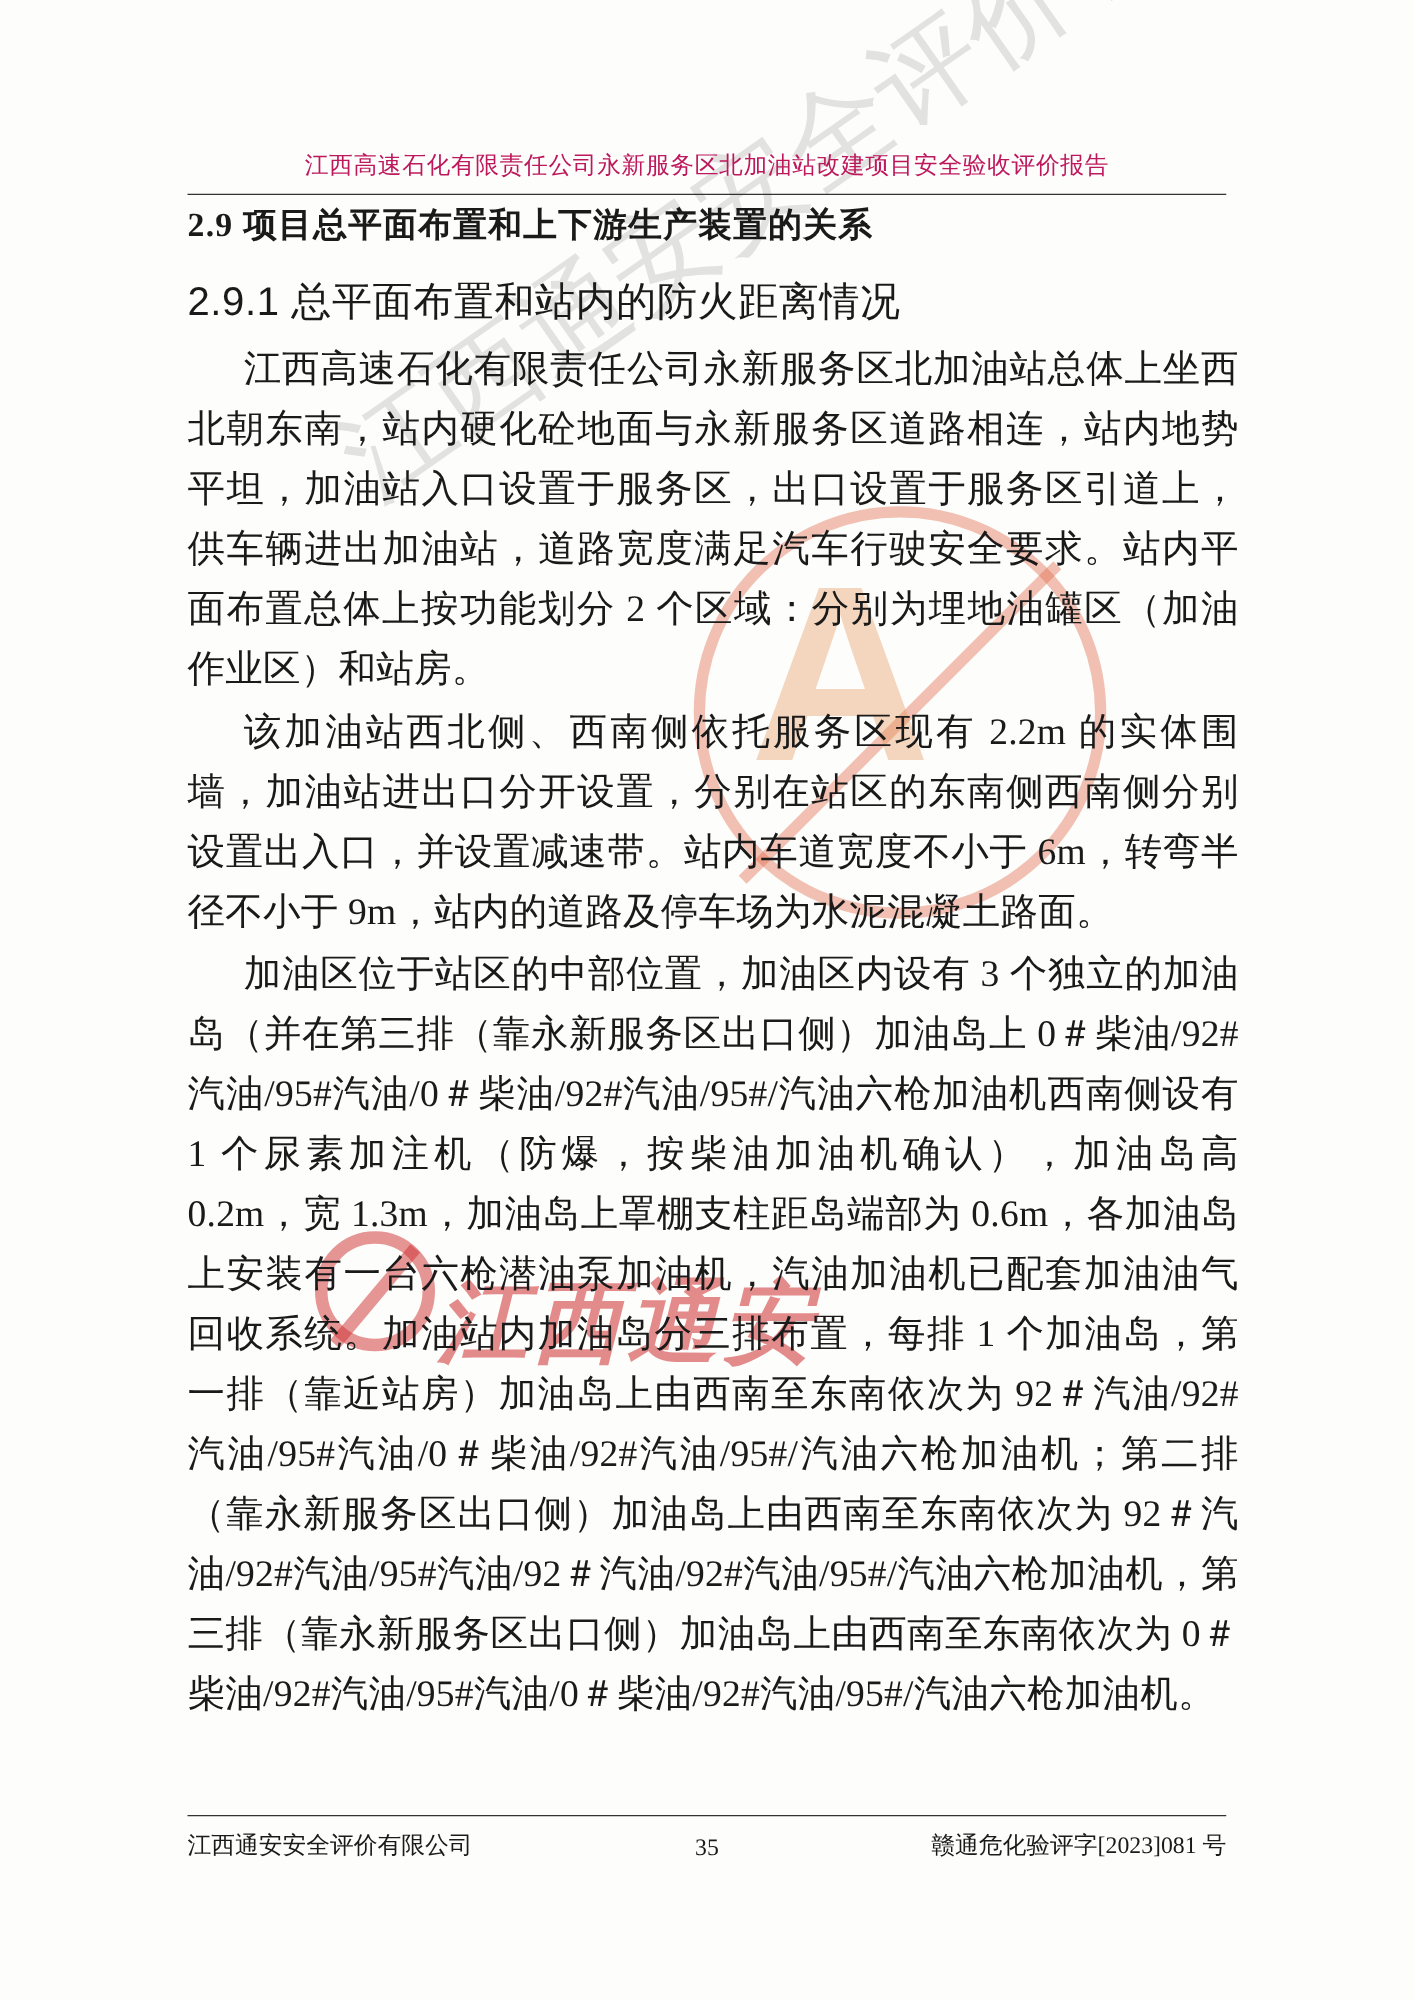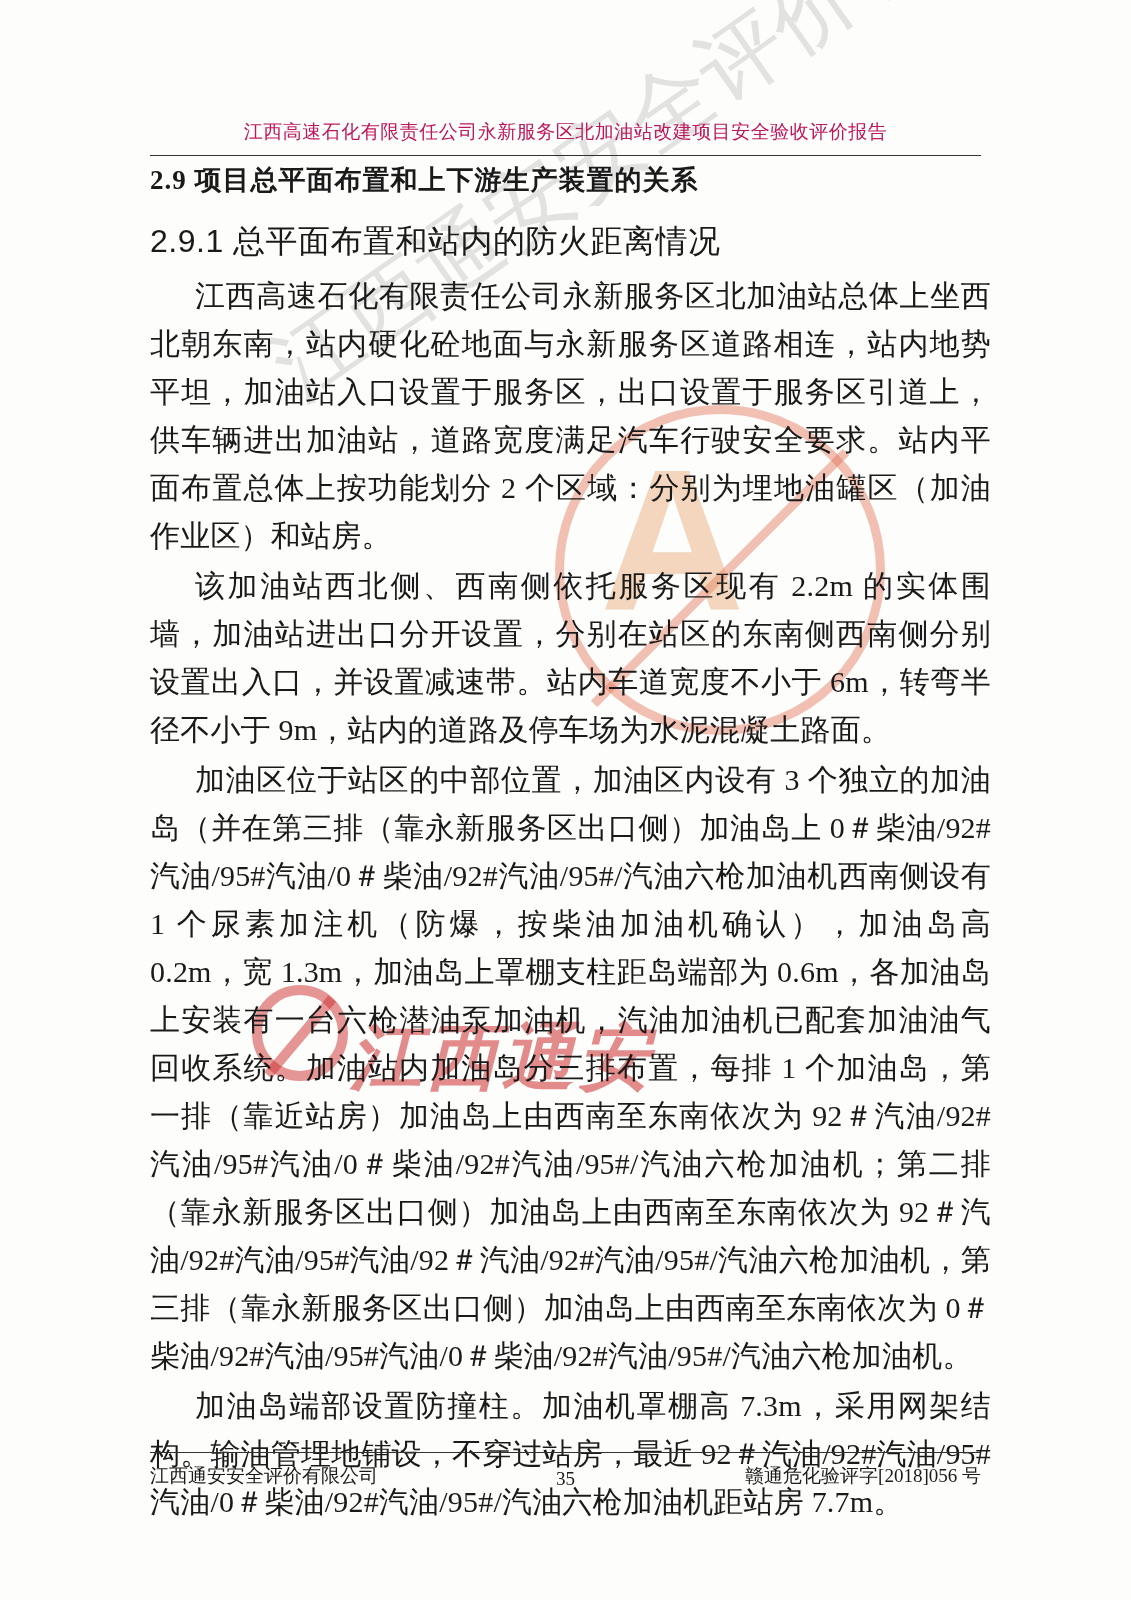--- a/index.html
+++ b/index.html
@@ -202,23 +202,22 @@
     <div class="header-text">江西高速石化有限责任公司永新服务区北加油站改建项目安全验收评价报告</div>
     <div class="header-rule"></div>
   </div>
 
   <div class="content">
     <h2 class="sec-title">2.9 项目总平面布置和上下游生产装置的关系</h2>
     <h3 class="sub-title">2.9.1 总平面布置和站内的防火距离情况</h3>
     <p class="body-para">江西高速石化有限责任公司永新服务区北加油站总体上坐西北朝东南，站内硬化砼地面与永新服务区道路相连，站内地势平坦，加油站入口设置于服务区，出口设置于服务区引道上，供车辆进出加油站，道路宽度满足汽车行驶安全要求。站内平面布置总体上按功能划分 2 个区域：分别为埋地油罐区（加油作业区）和站房。</p>
     <p class="body-para">该加油站西北侧、西南侧依托服务区现有 2.2m 的实体围墙，加油站进出口分开设置，分别在站区的东南侧西南侧分别设置出入口，并设置减速带。站内车道宽度不小于 6m，转弯半径不小于 9m，站内的道路及停车场为水泥混凝土路面。</p>
     <p class="body-para">加油区位于站区的中部位置，加油区内设有 3 个独立的加油岛（并在第三排（靠永新服务区出口侧）加油岛上 0＃柴油/92#汽油/95#汽油/0＃柴油/92#汽油/95#/汽油六枪加油机西南侧设有 1 个尿素加注机（防爆，按柴油加油机确认），加油岛高 0.2m，宽 1.3m，加油岛上罩棚支柱距岛端部为 0.6m，各加油岛上安装有一台六枪潜油泵加油机，汽油加油机已配套加油油气回收系统。加油站内加油岛分三排布置，每排 1 个加油岛，第一排（靠近站房）加油岛上由西南至东南依次为 92＃汽油/92#汽油/95#汽油/0＃柴油/92#汽油/95#/汽油六枪加油机；第二排（靠永新服务区出口侧）加油岛上由西南至东南依次为 92＃汽油/92#汽油/95#汽油/92＃汽油/92#汽油/95#/汽油六枪加油机，第三排（靠永新服务区出口侧）加油岛上由西南至东南依次为 0＃柴油/92#汽油/95#汽油/0＃柴油/92#汽油/95#/汽油六枪加油机。</p>
-    <p class="body-para">加油岛端部设置防撞柱。加油机罩棚高 7.3m，采用网架结构。输油管埋地铺设，不穿过站房，最近 92＃汽油/92#汽油/95#汽油/0＃柴油/92#汽油/95#/汽油六枪加油机距站房 7.7m。</p>
   </div>
 
   <div class="page-number">35</div>
 
   <div class="doc-footer">
     <div class="left">江西通安安全评价有限公司</div>
-    <div class="right">赣通危化验评字[2018]056 号</div>
+    <div class="right">赣通危化验评字[2023]081 号</div>
   </div>
 
 </div>
 
 </body></html>

